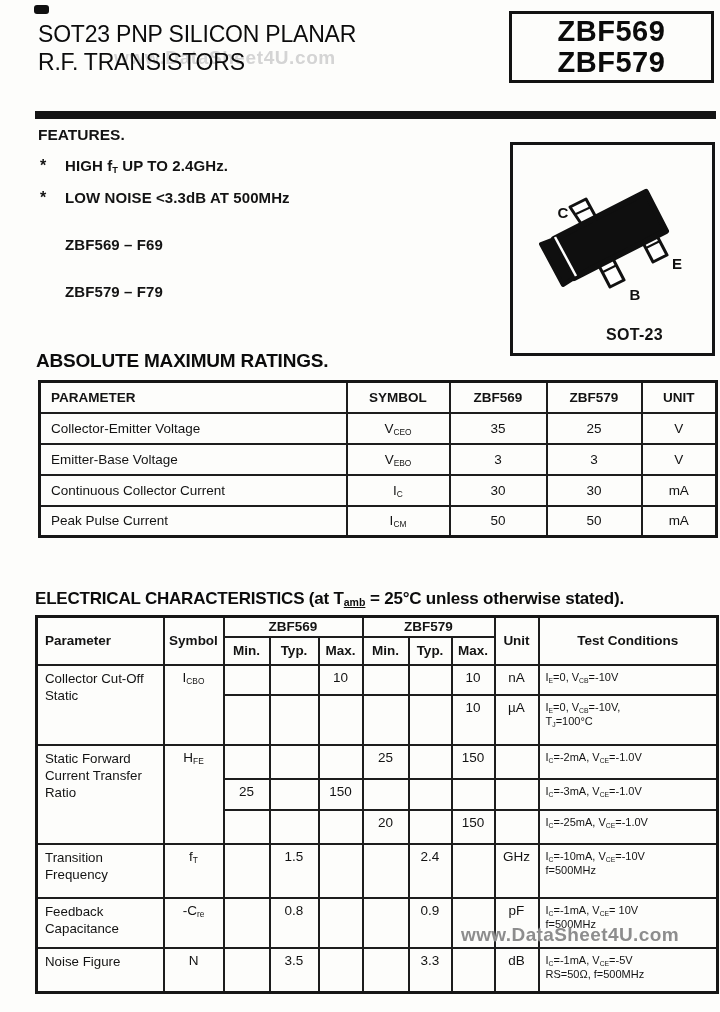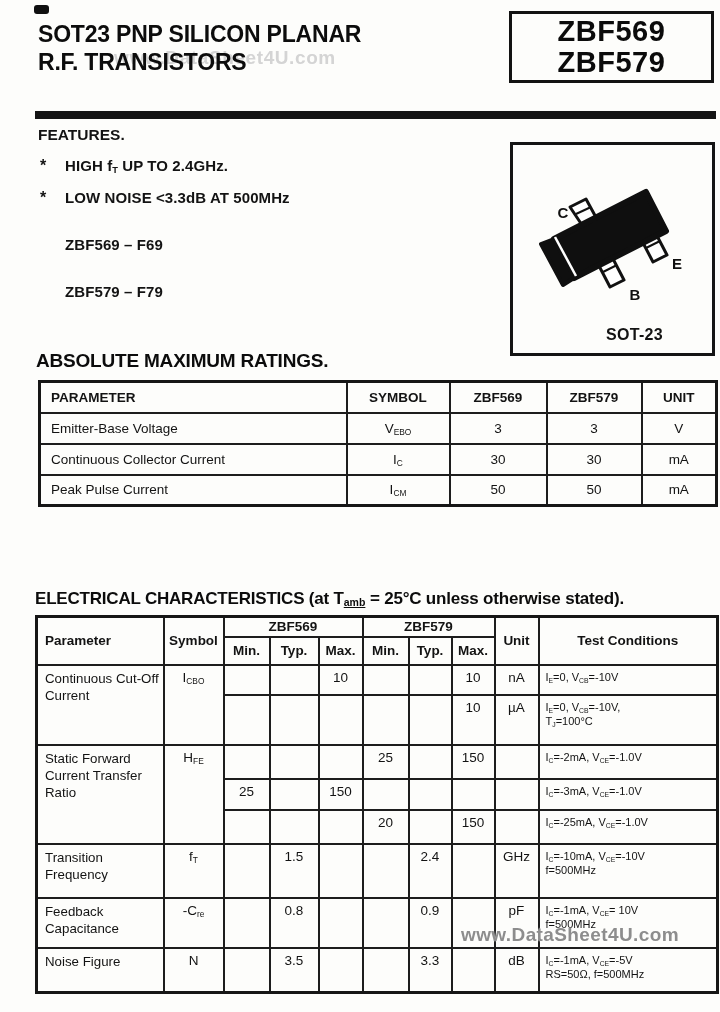--- a/index.html
+++ b/index.html
@@ -1,21 +1,21 @@
 <!DOCTYPE html>
 <html><head>
 <meta charset="utf-8">
 <style>
   html,body{margin:0;padding:0;background:#d9d9d9;}
   .page{position:relative;width:720px;height:1012px;background:#fdfdfb;overflow:hidden;
         font-family:"Liberation Sans",sans-serif;color:#131313;}
 
   .corner-mark{position:absolute;left:34px;top:5px;width:15px;height:9px;background:#101010;border-radius:3px;}
 
-  .title{position:absolute;left:38px;top:20px;font-size:23px;line-height:28px;font-weight:bold;
+  .title{position:absolute;left:38px;top:20px;font-size:23px;line-height:28px;font-weight:normal;
          letter-spacing:-0.2px;margin:0;color:#0c0c0c;}
   .wm-top{position:absolute;left:114px;top:47px;font-size:19px;font-weight:bold;color:#d4d4d4;letter-spacing:0.6px;}
 
   .part-box{position:absolute;left:509px;top:11px;width:199px;height:66px;border:3px solid #121212;
             display:flex;flex-direction:column;align-items:center;justify-content:center;background:#fdfdfb;}
   .part-num{font-size:29px;font-weight:bold;line-height:31px;letter-spacing:0.5px;color:#0b0b0b;}
 
   .rule{position:absolute;left:35px;top:111px;width:681px;height:8px;background:#141414;}
 
   .feat-head{position:absolute;left:38px;top:126px;font-size:15.5px;font-weight:bold;}
@@ -121,20 +121,27 @@
         <col style="width:95px">
         <col style="width:75px">
       </colgroup>
     <tbody>
         <tr>
       <td class="hd left">PARAMETER</td>
       <td class="hd">SYMBOL</td>
       <td class="hd">ZBF569</td>
       <td class="hd">ZBF579</td>
       <td class="hd">UNIT</td>
+    </tr>
+    <tr>
+      <td class="left">Collector-Emitter Voltage</td>
+      <td>V<sub>CEO</sub></td>
+      <td>35</td>
+      <td>25</td>
+      <td>V</td>
     </tr>
     <tr>
       <td class="left">Emitter-Base Voltage</td>
       <td>V<sub>EBO</sub></td>
       <td>3</td>
       <td>3</td>
       <td>V</td>
     </tr>
     <tr>
       <td class="left">Continuous Collector Current</td>
@@ -180,21 +187,21 @@
     <tr class="rh-h2">
       <td class="hd">Min.</td>
       <td class="hd">Typ.</td>
       <td class="hd">Max.</td>
       <td class="hd">Min.</td>
       <td class="hd">Typ.</td>
       <td class="hd">Max.</td>
     </tr>
 
     <tr class="rh-icbo1">
-      <td rowspan="2" class="left pcell">Continuous Cut-Off Current</td>
+      <td rowspan="2" class="left pcell">Collector Cut-Off Static</td>
       <td rowspan="2">I<sub>CBO</sub></td>
       <td></td>
       <td></td>
       <td>10</td>
       <td></td>
       <td></td>
       <td>10</td>
       <td>nA</td>
       <td class="test">I<sub>E</sub>=0, V<sub>CB</sub>=-10V</td>
     </tr>

